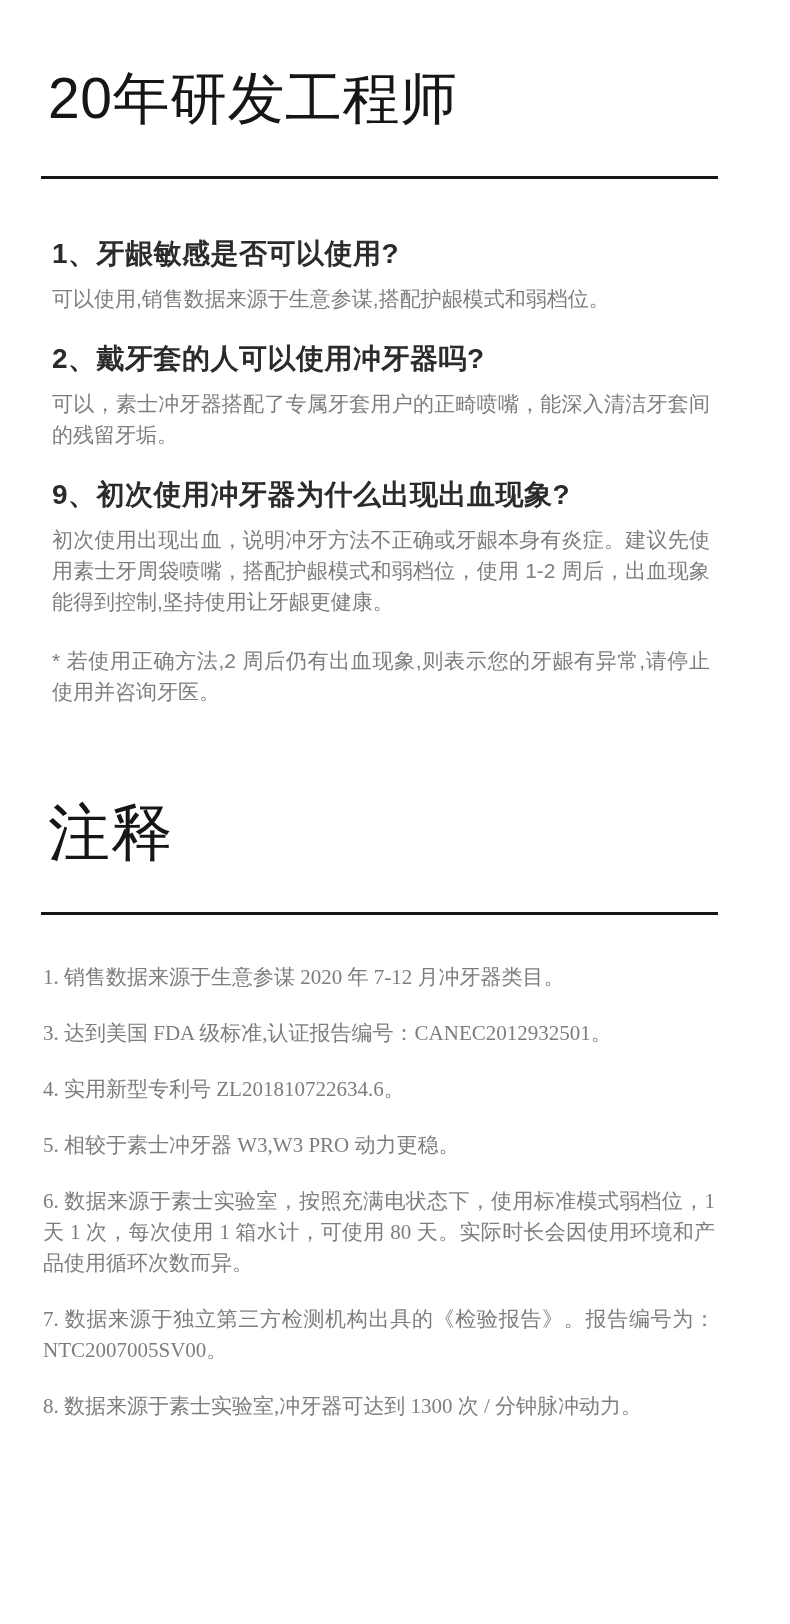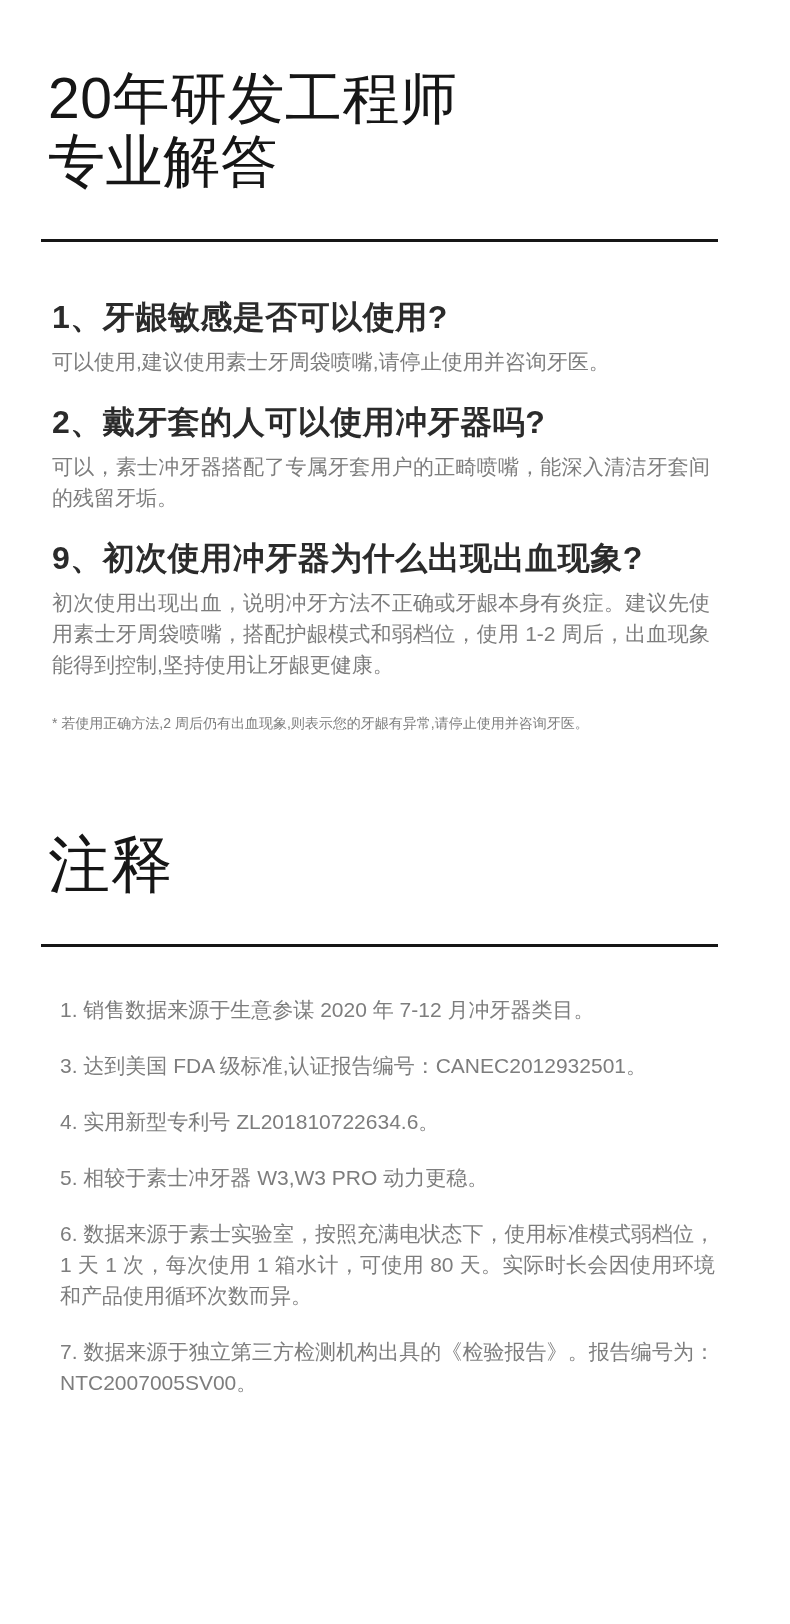--- a/index.html
+++ b/index.html
@@ -28,75 +28,75 @@
     background: #161616;
     width: 677px;
     margin-left: 41px;
     border: none;
   }
   .rule-1 { margin-top: 46px; }
 
   
   .faq { margin-left: 52px; margin-right: 80px; }
   .qa-q {
-    font-size: 32px;
+    font-size: 28px;
     line-height: 30px;
     font-weight: 700;
     color: #2b2b2b;
     letter-spacing: 0.5px;
     margin-top: 30px;
   }
   .faq .qa-item:first-child .qa-q { margin-top: 60px; }
   .qa-a {
     font-size: 21px;
     line-height: 31px;
     color: #7d7d7d;
     margin-top: 14px;
     text-align: justify;
   }
   .disclaimer {
     margin: 28px 80px 0 52px;
-    font-size: 14px;
+    font-size: 21px;
     line-height: 31px;
     color: #7d7d7d;
     text-align: justify;
   }
 
   
   .notes-title {
     margin: 92px 72px 16px 48px;
     font-size: 62px;
     line-height: 68px;
     font-weight: 500;
     color: #161616;
     letter-spacing: 0.5px;
   }
   .rule-2 { margin-top: 45px; }
-  .notes-list { margin: 47px 75px 0 60px; }
+  .notes-list { margin: 47px 75px 0 43px; font-family: Liberation Serif, serif; }
   .note-item {
     font-size: 21px;
     line-height: 31px;
     color: #7d7d7d;
     margin-bottom: 25px;
     text-align: justify;
   }
 </style>
 </head>
 <body>
 
 <div class="page">
 
-  <h1 class="hero-title"><span>20年研发工程师</span><br><span>专业解答</span></h1>
+  <h1 class="hero-title"><span>20年研发工程师</span><br></h1>
 
   <hr class="rule rule-1">
 
   <div class="faq" id="faq-list">
   <div class="qa-item">
     <h2 class="qa-q">1、牙龈敏感是否可以使用?</h2>
-    <p class="qa-a">可以使用,建议使用素士牙周袋喷嘴,请停止使用并咨询牙医。</p>
+    <p class="qa-a">可以使用,销售数据来源于生意参谋,搭配护龈模式和弱档位。</p>
   </div>
 
   <div class="qa-item">
     <h2 class="qa-q">2、戴牙套的人可以使用冲牙器吗?</h2>
     <p class="qa-a">可以，素士冲牙器搭配了专属牙套用户的正畸喷嘴，能深入清洁牙套间的残留牙垢。</p>
   </div>
 
   <div class="qa-item">
     <h2 class="qa-q">9、初次使用冲牙器为什么出现出血现象?</h2>
     <p class="qa-a">初次使用出现出血，说明冲牙方法不正确或牙龈本身有炎症。建议先使用素士牙周袋喷嘴，搭配护龈模式和弱档位，使用 1-2 周后，出血现象能得到控制,坚持使用让牙龈更健康。</p>
@@ -116,15 +116,16 @@
   <p class="note-item">3. 达到美国 FDA 级标准,认证报告编号：CANEC2012932501。</p>
 
   <p class="note-item">4. 实用新型专利号 ZL201810722634.6。</p>
 
   <p class="note-item">5. 相较于素士冲牙器 W3,W3 PRO 动力更稳。</p>
 
   <p class="note-item">6. 数据来源于素士实验室，按照充满电状态下，使用标准模式弱档位，1 天 1 次，每次使用 1 箱水计，可使用 80 天。实际时长会因使用环境和产品使用循环次数而异。</p>
 
   <p class="note-item">7. 数据来源于独立第三方检测机构出具的《检验报告》。报告编号为：NTC2007005SV00。</p>
 
+  <p class="note-item">8. 数据来源于素士实验室,冲牙器可达到 1300 次 / 分钟脉冲动力。</p>
 </div>
 
 </div>
 
 </body></html>

